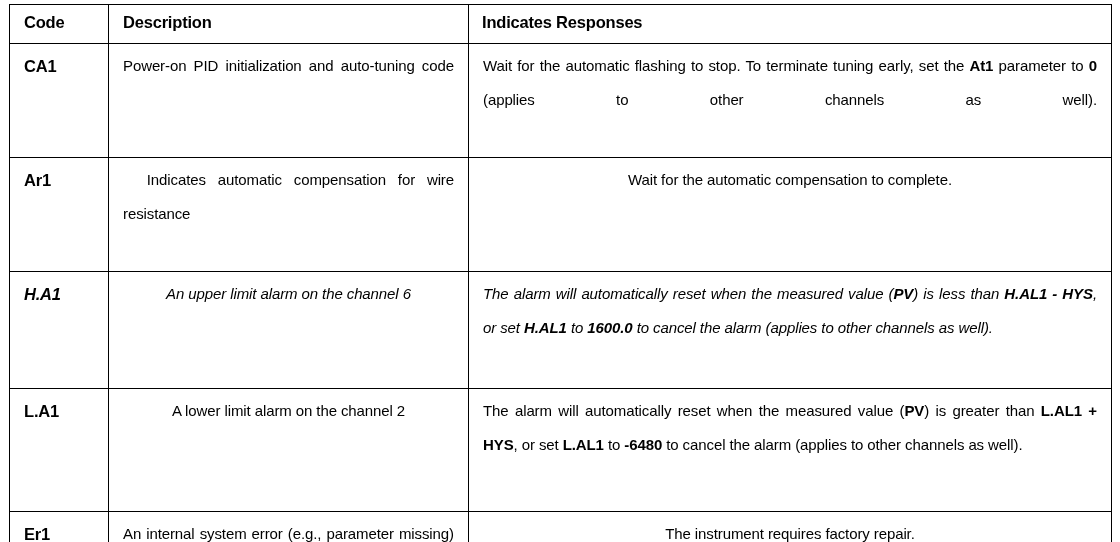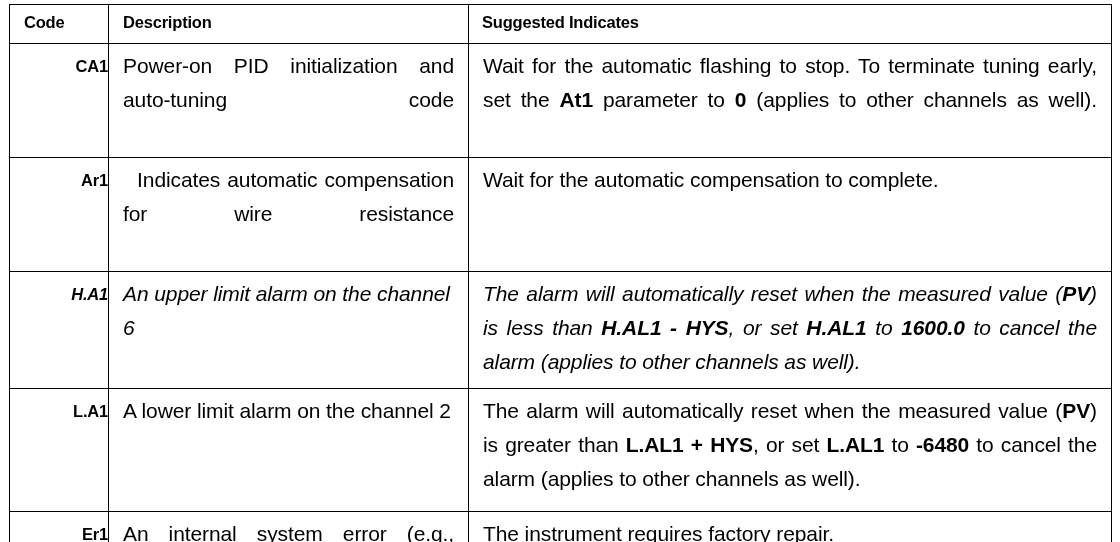--- a/index.html
+++ b/index.html
@@ -63,35 +63,34 @@
   }
 
   
   .cell-code {
     font-size: 16.5px;
     font-weight: bold;
     letter-spacing: -0.2px;
     padding: 14px 0 0 14px;
     line-height: 1;
     white-space: nowrap;
-    text-align: right;
   }
 
   .cell-text {
-    font-size: 21px;
+    font-size: 15px;
     line-height: 34px;
     letter-spacing: -0.1px;
     padding: 5px 14px 6px 14px;
     text-align: justify;
     text-justify: inter-word;
     -webkit-hyphens: none;
     hyphens: none;
   }
   .cell-text.nojust {
-    text-align: left;
+    text-align: center;
   }
   .cell-text b { font-weight: bold; }
 
   
   tr.r-ca1 td { height: 82px; }
   tr.r-ar1 td { height: 87px; }
   tr.r-ha1 td { height: 116px; font-style: italic; }
   tr.r-la1 td { height: 122px; }
   tr.r-er1 td { height: 85px; }
 
@@ -126,21 +125,21 @@
     <tbody>
 
       <tr class="header-row">
         <td>
           <div class="hdr-text">Code</div>
         </td>
         <td>
           <div class="hdr-text">Description</div>
         </td>
         <td>
-          <div class="hdr-text resp">Suggested Indicates</div>
+          <div class="hdr-text resp">Indicates Responses</div>
         </td>
       </tr>
 
       <tr class="r-ca1">
         <td>
           <div class="cell-code">CA1</div>
         </td>
         <td>
           <div class="cell-text desc-justify">Power-on PID initialization and auto-tuning code</div>
         </td>

